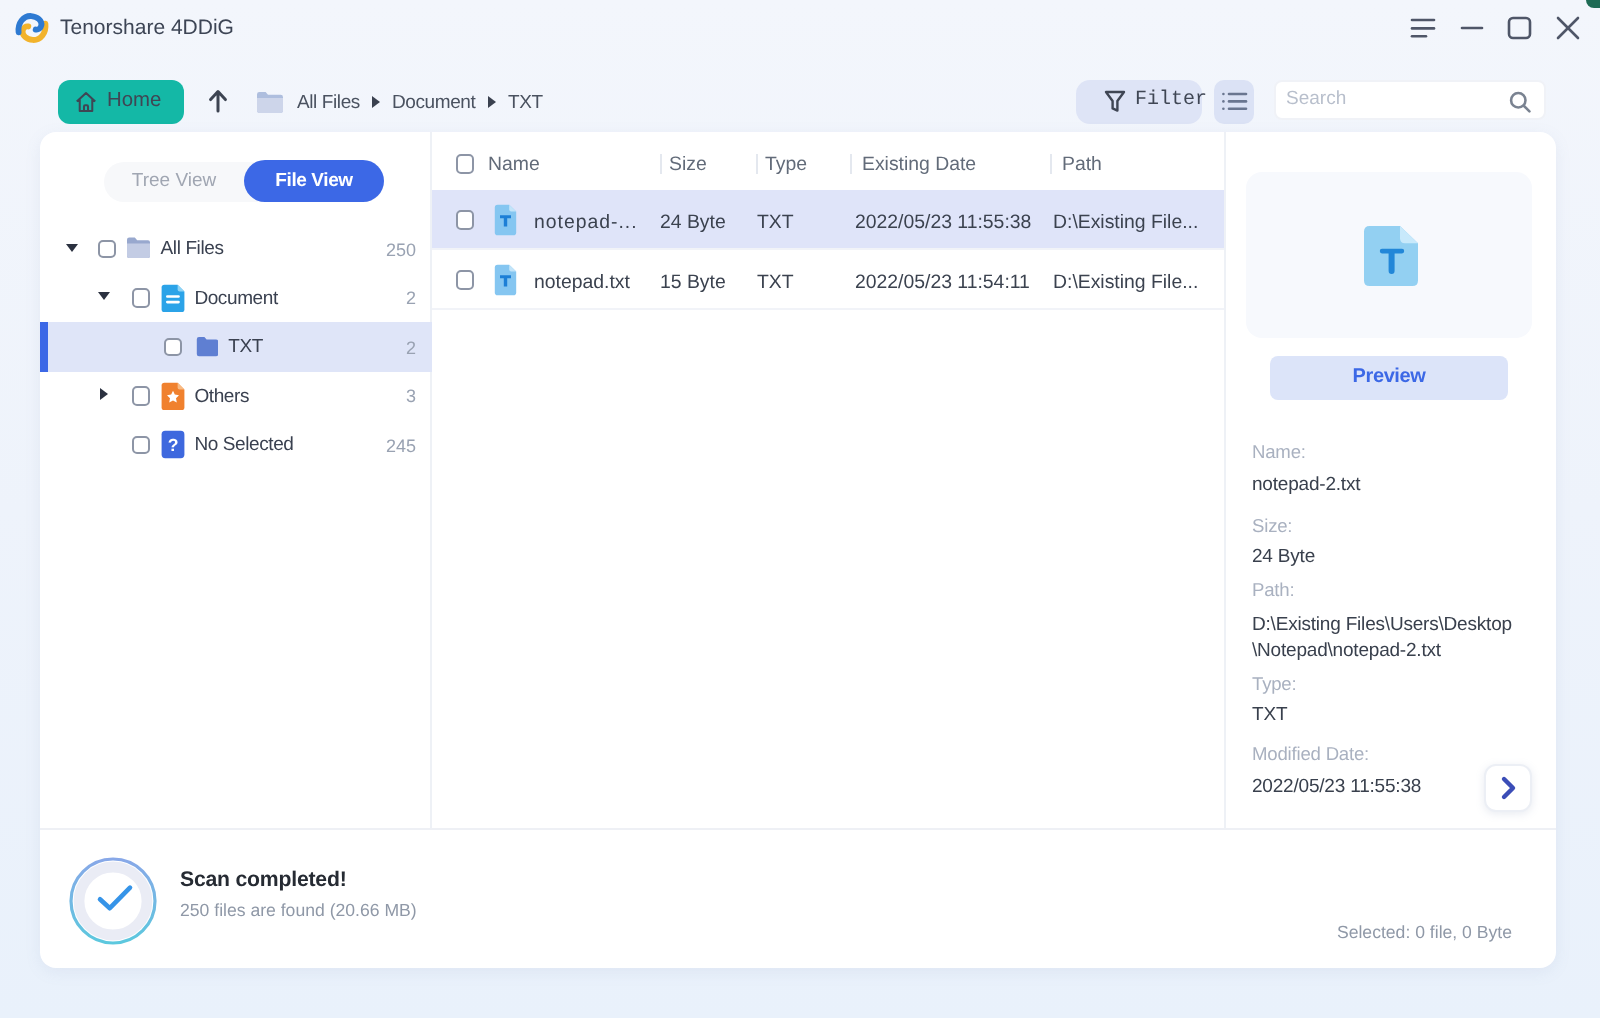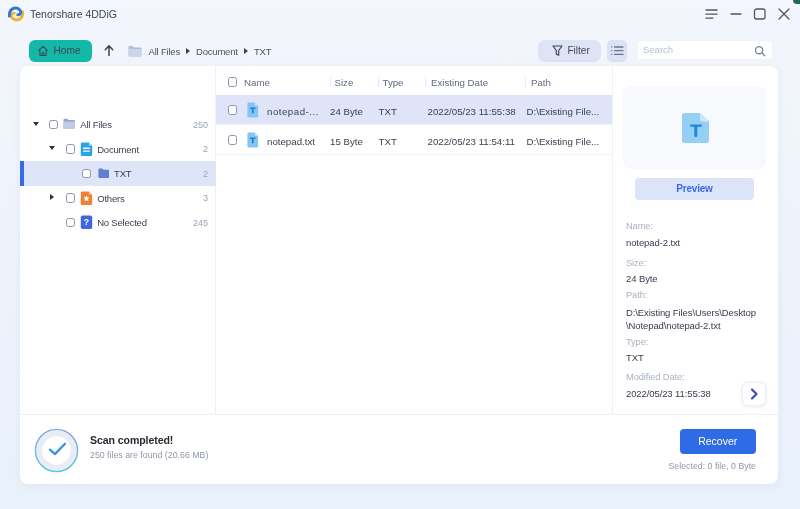--- a/index.html
+++ b/index.html
@@ -17,21 +17,21 @@
   .homebtn { position:absolute; left:29px; top:39.5px; width:63px; height:22.5px; background:#14b8a6; border-radius:6px; }
   .homebtn svg { position:absolute; left:8px; top:5.5px; }
   .homebtn span { position:absolute; left:24.5px; top:5px; font-size:10.2px; color:#3f4654; }
   .uparrow { position:absolute; left:104px; top:44px; }
   .bc-folder { position:absolute; left:127.5px; top:45px; }
   .bc { position:absolute; top:46px; font-size:9.5px; letter-spacing:-0.2px; color:#4a5260; }
   .bc-sep { position:absolute; top:47.5px; width:0; height:0; border-left:4.5px solid #3a414f; border-top:3.5px solid transparent; border-bottom:3.5px solid transparent; }
 
   .filterbtn { position:absolute; left:538px; top:40px; width:63px; height:22px; background:#dee4f6; border-radius:7px; }
   .filterbtn svg { position:absolute; left:14px; top:5px; }
-  .filterbtn span { position:absolute; left:29.5px; top:5px; font-size:10px; color:#3f4654; }
+  .filterbtn span { position:absolute; left:29.5px; top:5px; font-size:10px; color:#3f4654;font-family:Liberation Mono, monospace; }
   .listbtn { position:absolute; left:606.5px; top:40px; width:20.5px; height:22px; background:#dbe2f5; border-radius:5px; }
   .searchbox { position:absolute; left:637px; top:40px; width:136px; height:20px; background:#fff; border:1px solid #f0f2f7; border-radius:4px; }
   .searchbox span { position:absolute; left:5px; top:3px; font-size:9.5px; color:#b8bfcc; }
   .searchbox svg { position:absolute; right:6px; top:4px; }
 
   
   .card { position:absolute; left:20px; top:66px; width:758px; height:417.5px; background:#fff; border-radius:8px; box-shadow:0 2px 8px rgba(120,140,180,0.10); }
 
   
   .sidebar { position:absolute; left:0; top:0; width:196px; height:348px; border-right:1px solid #eef1f6; }
@@ -143,20 +143,24 @@
     <span>Search</span>
     <svg width="12" height="12" viewBox="0 0 14 14">
       <circle cx="6" cy="6" r="4.2" fill="none" stroke="#7a8391" stroke-width="1.5"></circle>
       <line x1="9.2" y1="9.2" x2="12.5" y2="12.5" stroke="#7a8391" stroke-width="1.5" stroke-linecap="round"></line>
     </svg>
   </div>
 
   <div class="card">
 
     <div class="sidebar">
+      <div class="toggle">
+        <div class="tv">Tree View</div>
+        <div class="fv">File View</div>
+      </div>
 
       <div class="trow" style="top:46px;">
         <div class="caret down" style="left:12.5px;"></div>
         <div class="cb" style="left:28.8px;"></div>
         <svg class="icon" style="left:43px;top:6px;" width="12.5" height="11.5" viewBox="0 0 12.5 11.5">
           <path d="M0.5 1.9 Q0.5 0.8 1.6 0.8 L4.4 0.8 L5.6 2.1 L11 2.1 Q12 2.1 12 3.1 L12 10 Q12 11 11 11 L1.5 11 Q0.5 11 0.5 10 Z" fill="#98a8ce"></path>
           <path d="M0.5 3.7 L12 3.7 L12 10 Q12 11 11 11 L1.5 11 Q0.5 11 0.5 10 Z" fill="#c3cce4"></path>
         </svg>
         <div class="lbl" style="left:60.3px;">All Files</div>
         <div class="cnt">250</div>
@@ -281,16 +285,15 @@
             <stop offset="0" stop-color="#88a8e8"></stop>
             <stop offset="1" stop-color="#5cc8de"></stop>
           </linearGradient>
         </defs>
         <circle cx="22.5" cy="22.5" r="21" fill="#fff" stroke="url(#ring)" stroke-width="1.6"></circle>
         <circle cx="22.5" cy="22.5" r="17" fill="none" stroke="#eaecf5" stroke-width="5.4"></circle>
         <path d="M16 21.6 L20.9 26.1 L31 15.8" fill="none" stroke="#3694e8" stroke-width="2.3" stroke-linecap="round" stroke-linejoin="round"></path>
       </svg>
       <div class="scantitle">Scan completed!</div>
       <div class="scansub">250 files are found (20.66 MB)</div>
-      <div class="recover">Recover</div>
       <div class="selinfo">Selected: 0 file, 0 Byte</div>
     </div>
   </div>
 
 </body></html>

